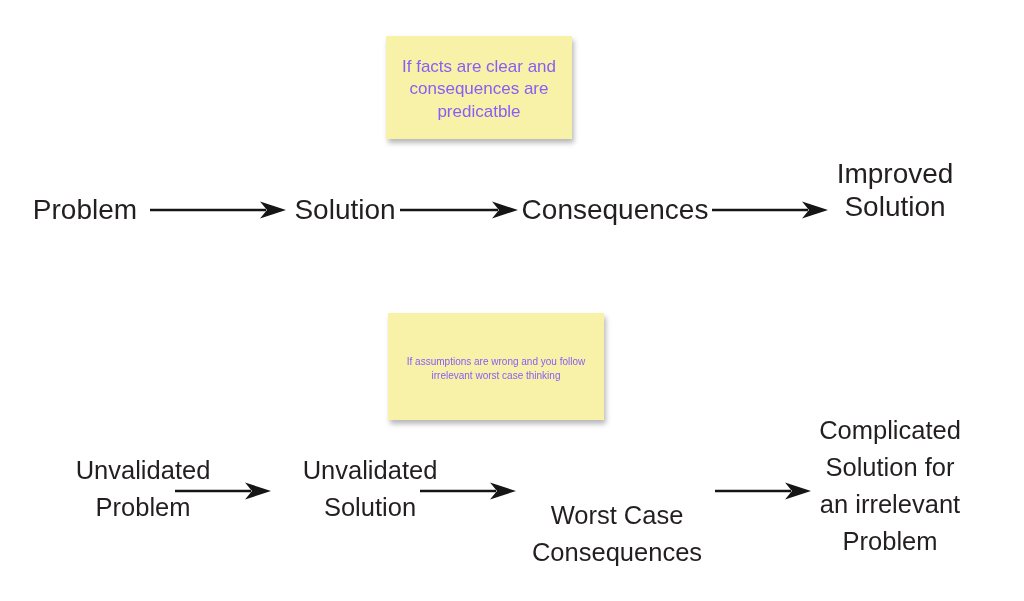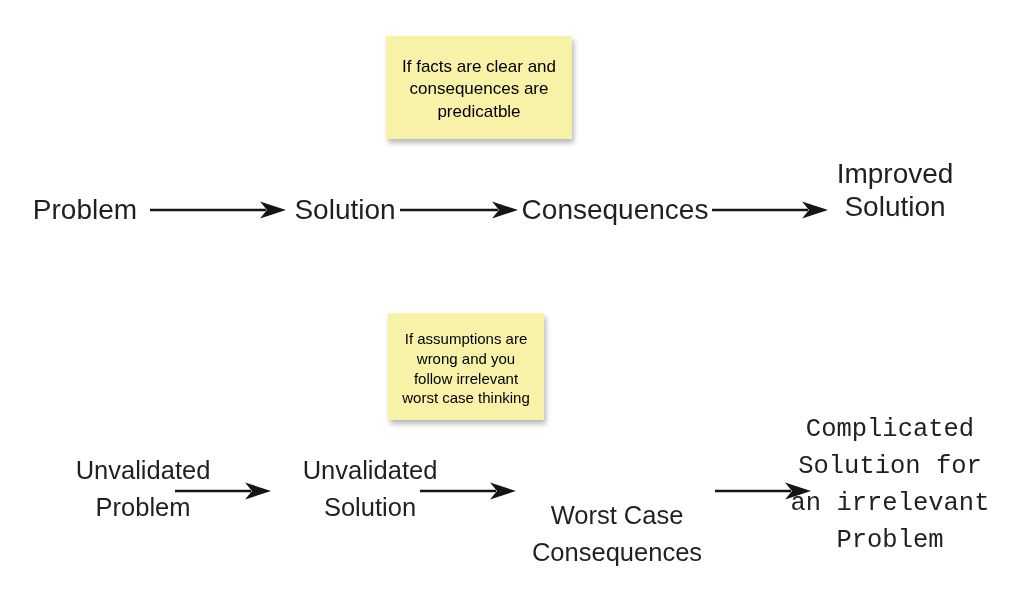--- a/index.html
+++ b/index.html
@@ -23,39 +23,39 @@
   
   .sticky {
     position: absolute;
     background: #f7f2a8;
     box-shadow: 2px 4px 5px rgba(0,0,0,0.28);
     box-sizing: border-box;
     display: flex;
     align-items: center;
     justify-content: center;
     text-align: center;
-    color: #000000;
+    color: #8b5cf6;
     line-height: 1.32;
   }
   .sticky .note-text { display: block; width: 100%; }
 
   #sticky-clear {
     left: 386px;
     top: 36px;
     width: 186px;
     height: 103px;
     font-size: 17px;
     padding: 4px 10px 0 10px;
   }
   #sticky-wrong {
     left: 388px;
     top: 313px;
-    width: 156px;
+    width: 216px;
     height: 107px;
-    font-size: 15px;
+    font-size: 10px;
     padding: 4px 8px 0 8px;
   }
 
   
   .node {
     position: absolute;
     text-align: center;
     white-space: pre-line;
     color: #231f20;
   }
@@ -71,21 +71,21 @@
   
   #node-problem       { left: 10px;  top: 193px; width: 150px; }
   #node-solution      { left: 270px; top: 193px; width: 150px; }
   #node-consequences  { left: 500px; top: 193px; width: 230px; }
   #node-improved-solution { left: 805px; top: 157px; width: 180px; }
 
   
   #node-unvalidated-problem   { left: 0px;   top: 452px; width: 190px; padding-left: 48px; }
   #node-irrelevant-solution   { left: 275px; top: 452px; width: 190px; }
   #node-worst-case-consequences { left: 497px; top: 452px; width: 240px; margin-top: 45px; }
-  #node-complicated-solution  { left: 790px; top: 412px; width: 200px; font-family: Liberation Mono, monospace; }
+  #node-complicated-solution  { left: 790px; top: 412px; width: 200px; }
 
   
   .arrow {
     position: absolute;
     height: 24px;
     overflow: visible;
   }
   .arrow svg { display: block; overflow: visible; }
 </style>
 </head>

